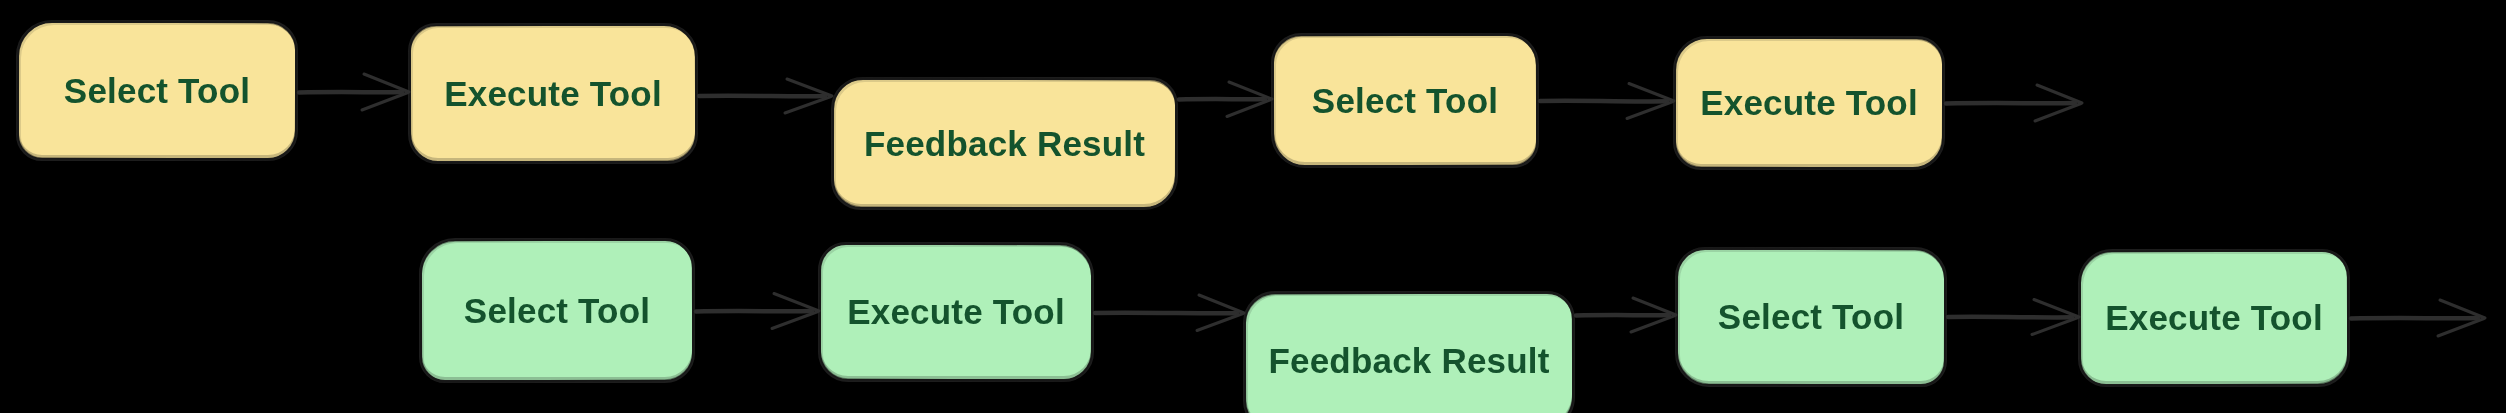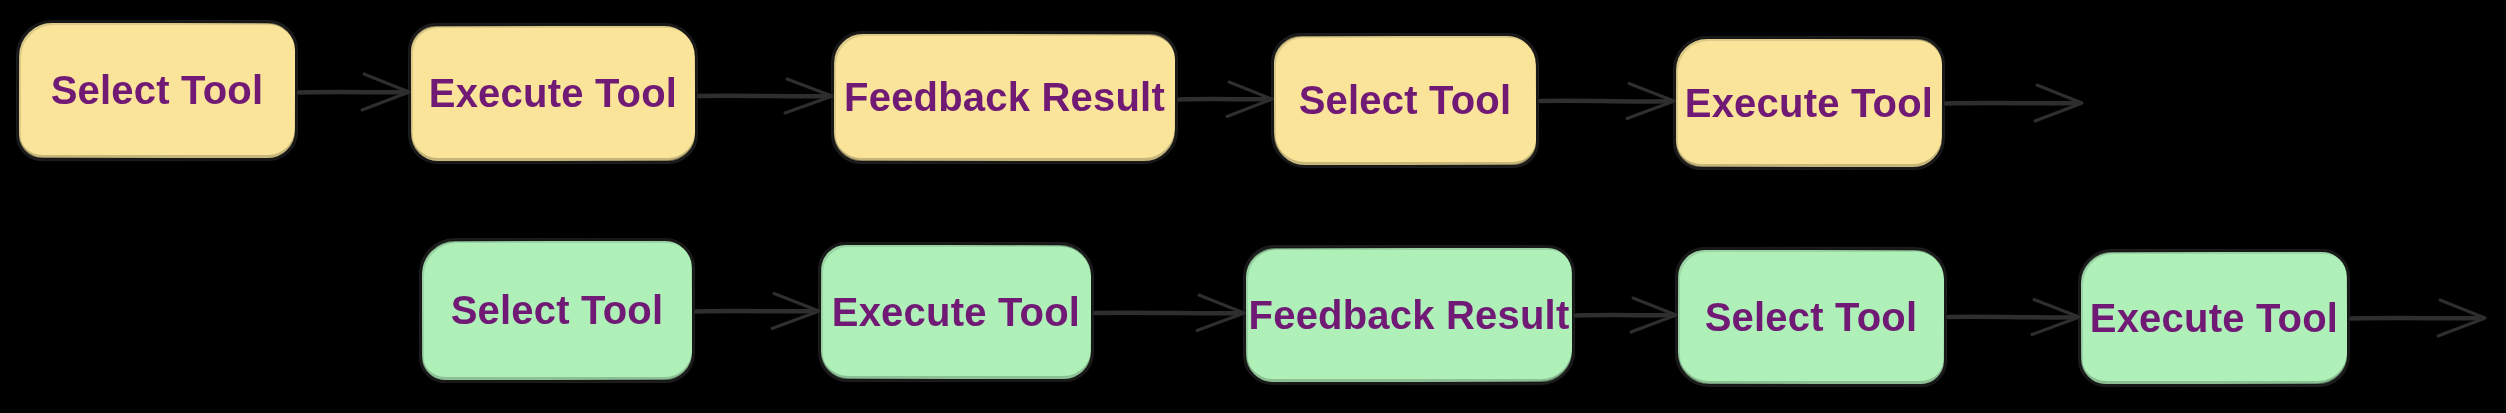--- a/index.html
+++ b/index.html
@@ -10,37 +10,37 @@
     overflow:hidden;
   }
   .canvas{
     position:relative;width:2506px;height:413px;background:#000;
   }
   .node{
     position:absolute;
     display:flex;align-items:center;justify-content:center;
     border:3.5px solid #1d1d1d;
     box-sizing:border-box;
-    color:#701a75;
-    font-size:40px;font-weight:600;letter-spacing:.2px;
+    color:#14532d;
+    font-size:35px;font-weight:600;letter-spacing:.2px;
     box-shadow:inset 0 -3px 0 rgba(18,18,18,.22), inset 2px 2px 0 rgba(18,18,18,.12);
   }
   
   .node::after{
     content:"";position:absolute;inset:-2px;
     border:2.5px solid rgba(16,16,16,.42);
     border-radius:inherit;
     transform:rotate(.35deg);
     pointer-events:none;
   }
   .node:nth-of-type(even)::after{transform:rotate(-.4deg);}
   
   .n1{border-radius:36px 30px 30px 26px;}
   .n2{border-radius:28px 34px 30px 30px;}
-  .n3{border-radius:32px 28px 34px 30px;}
+  .n3{border-radius:32px 28px 34px 30px;margin-top:46px;}
   .n4{border-radius:30px 32px 26px 34px;}
   .n5{border-radius:34px 28px 32px 28px;}
   .arrow{position:absolute;overflow:visible;}
   .arrow path{fill:none;stroke:currentColor;stroke-linecap:round;stroke-linejoin:round;}
   .arrow .shaft{stroke-width:4.5;}
   .arrow .head{stroke-width:3;}
   .label{pointer-events:none;}
 </style>
 </head>
 <body style="background-color: rgb(0, 0, 0);">

